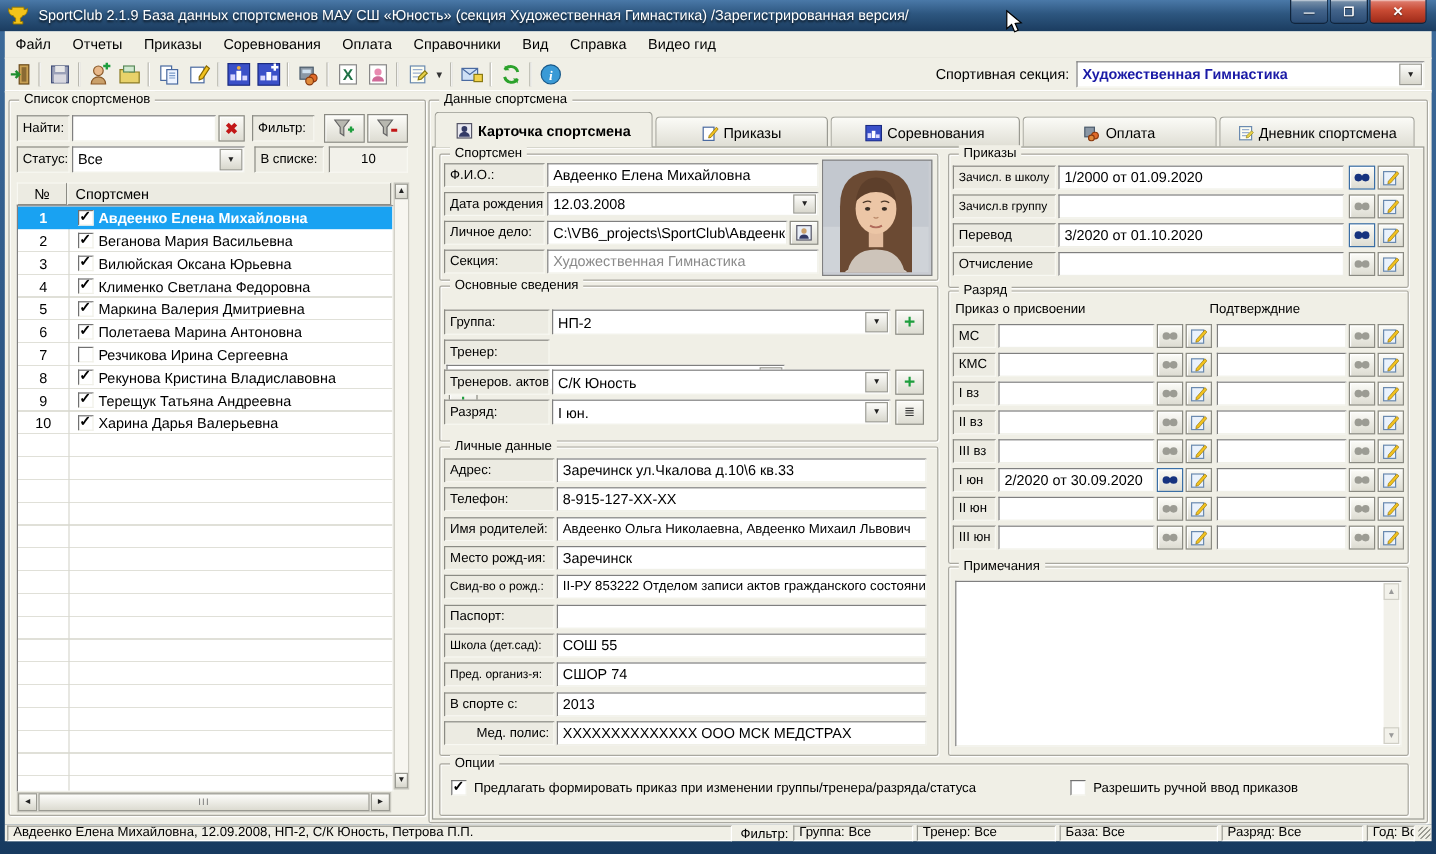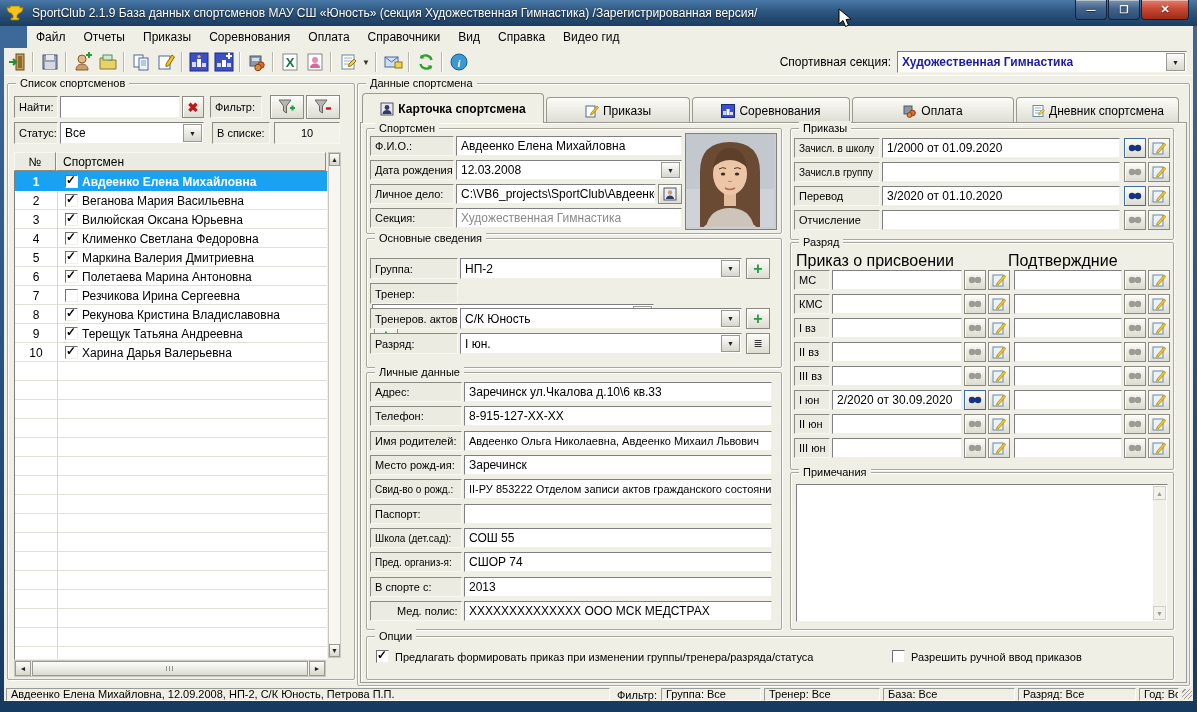--- a/index.html
+++ b/index.html
@@ -16,21 +16,21 @@
     background:linear-gradient(180deg,#7d95ad 0%,#42638a 45%,#2b4c74 100%);
     box-shadow:inset 0 1px 0 rgba(255,255,255,.45);margin-left:1px;position:relative;color:#fff;}
   .winbtn.close{width:46px;background:linear-gradient(180deg,#e08173 0%,#c84a33 45%,#9e2a18 100%);}
   .winbtn .g{position:absolute;left:0;right:0;top:0;bottom:0;display:flex;align-items:center;justify-content:center;
     font-size:11px;font-weight:bold;text-shadow:0 1px 1px rgba(0,0,0,.6);}
   .winbtn.min .g::before{content:"—";font-size:9px;}
   .winbtn.max .g::before{content:"❐";font-size:10px;}
   .winbtn.close .g::before{content:"✕";}
   
   .menubar{position:absolute;left:4px;right:4px;top:26px;height:22px;background:#F0EFE6;
-    display:flex;align-items:center;border-bottom:1px solid #d9d8cf;margin-left:23px;}
+    display:flex;align-items:center;border-bottom:1px solid #d9d8cf;}
   .mitem{padding:0 9px;line-height:21px;font-size:12px;cursor:default;}
   .toolbar{position:absolute;left:4px;right:4px;top:48px;height:28px;background:#F0EFE6;
     display:flex;align-items:center;border-bottom:1px solid #cfcec5;box-shadow:inset 0 -1px 0 #fff;}
   .tbtn{width:25px;height:24px;display:flex;align-items:center;justify-content:center;flex:none;}
   .tsep{width:1px;height:20px;background:#b9b8af;border-right:1px solid #fff;margin:0 3px;flex:none;}
   .tdrop{width:12px;height:24px;display:flex;align-items:center;justify-content:center;font-size:8px;color:#333;}
   .secbox{position:absolute;right:6px;top:3px;display:flex;align-items:center;}
   .seclabel{font-size:12px;margin-right:6px;}
   .seccombo{width:288px;height:20px;background:#fff;border:1px solid;border-color:#7f7f7f #f4f4ec #f4f4ec #7f7f7f;
     display:flex;align-items:center;position:relative;}
@@ -634,21 +634,21 @@
           <svg width="14" height="14" viewBox="0 0 14 14">
             <rect x="1" y="2" width="10" height="11" fill="#eaf2fc" stroke="#6a8ab0"></rect>
             <path d="M5 10l7-8 1.8 1.6-7 8-2.3.6z" fill="#f2c21e" stroke="#8a6a00" stroke-width="0.5"></path>
           </svg>
         </span>
     </div>
 
     <div class="grp" style="left:786px;top:166px;width:382px;height:226px;z-index:4;">
       <span class="legend">Разряд</span>
     </div>
-    <div class="row" style="left:792px;top:176px;z-index:5;font-size:16px;">
+    <div class="row" style="left:792px;top:176px;z-index:5;font-size:11px;">
       <span style="width:212px;">Приказ о присвоении</span>
       <span>Подтверждние</span>
     </div>
 
     <div class="row" style="left:790px;top:194px;z-index:5;">
       <span class="lbl" style="width:36px;height:20px;">МС</span>
       <span class="inp" style="width:130px;height:20px;margin-left:2px;"></span>
       <span class="btn3d docbtn" style="margin-left:2px;">
           <svg width="14" height="12" viewBox="0 0 14 12">
             <circle class="lens" cx="4" cy="6" r="3.2"></circle>

